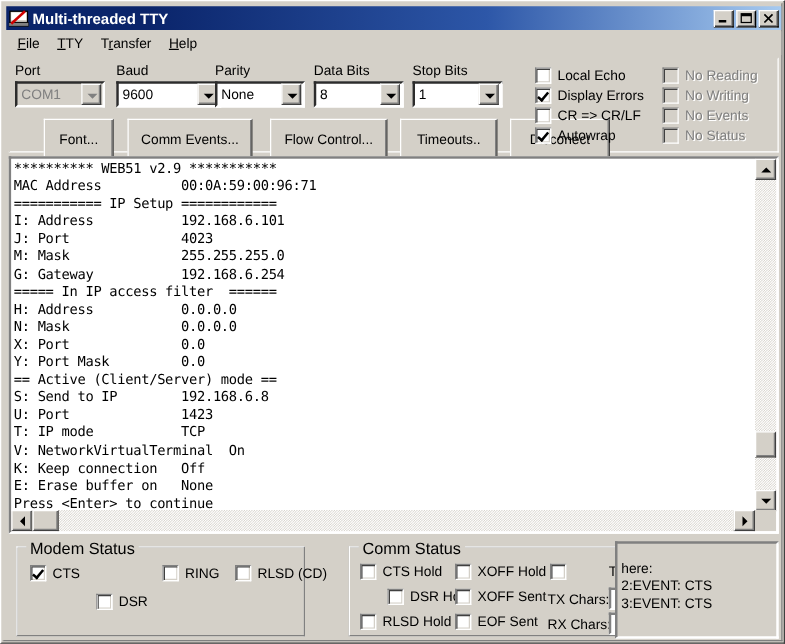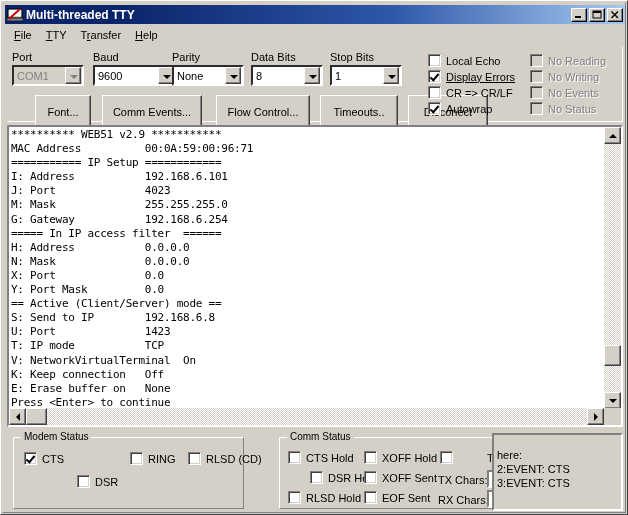--- a/index.html
+++ b/index.html
@@ -311,21 +311,21 @@
     border: 1px solid #808080;
     border-left-color: #ffffff;
     border-top-color: #ffffff;
     pointer-events: none;
   }
   .gb-title {
     position: absolute;
     left: 7px; top: -7px;
     background: #d4d0c8;
     padding: 0 3px;
-    font-size: 10px;
+    font-size: 13px;
     color: #000000;
     z-index: 2;
     white-space: nowrap;
   }
   .textbox {
     position: absolute;
     height: 18px;
     background: #ffffff;
     border: 2px solid #808080;
     border-right-color: #ffffff;
@@ -454,21 +454,21 @@
       <div class="btn" style="left:27px; top:48px; width:56px;">Font...</div>
       <div class="btn" style="left:94px; top:48px; width:100px;">Comm Events...</div>
       <div class="btn" style="left:208px;top:48px; width:94px;">Flow Control...</div>
       <div class="btn" style="left:312px;top:48px; width:78px;">Timeouts..</div>
       <div class="btn" style="left:400px;top:48px; width:80px;">Disconect</div>
 
       <div class="cbrow" style="left:420px; top:7px;">
         <span class="cbox"></span>
         <span class="cb-label">Local Echo</span>
       </div>
-      <div class="cbrow" style="left:420px; top:23px;text-decoration:underline;">
+      <div class="cbrow" style="left:420px; top:23px;">
         <span class="cbox on"></span>
         <span class="cb-label">Display Errors</span>
       </div>
       <div class="cbrow" style="left:420px; top:39px;">
         <span class="cbox"></span>
         <span class="cb-label">CR =&gt; CR/LF</span>
       </div>
       <div class="cbrow" style="left:420px; top:55px;">
         <span class="cbox on"></span>
         <span class="cb-label">Autowrap</span>

